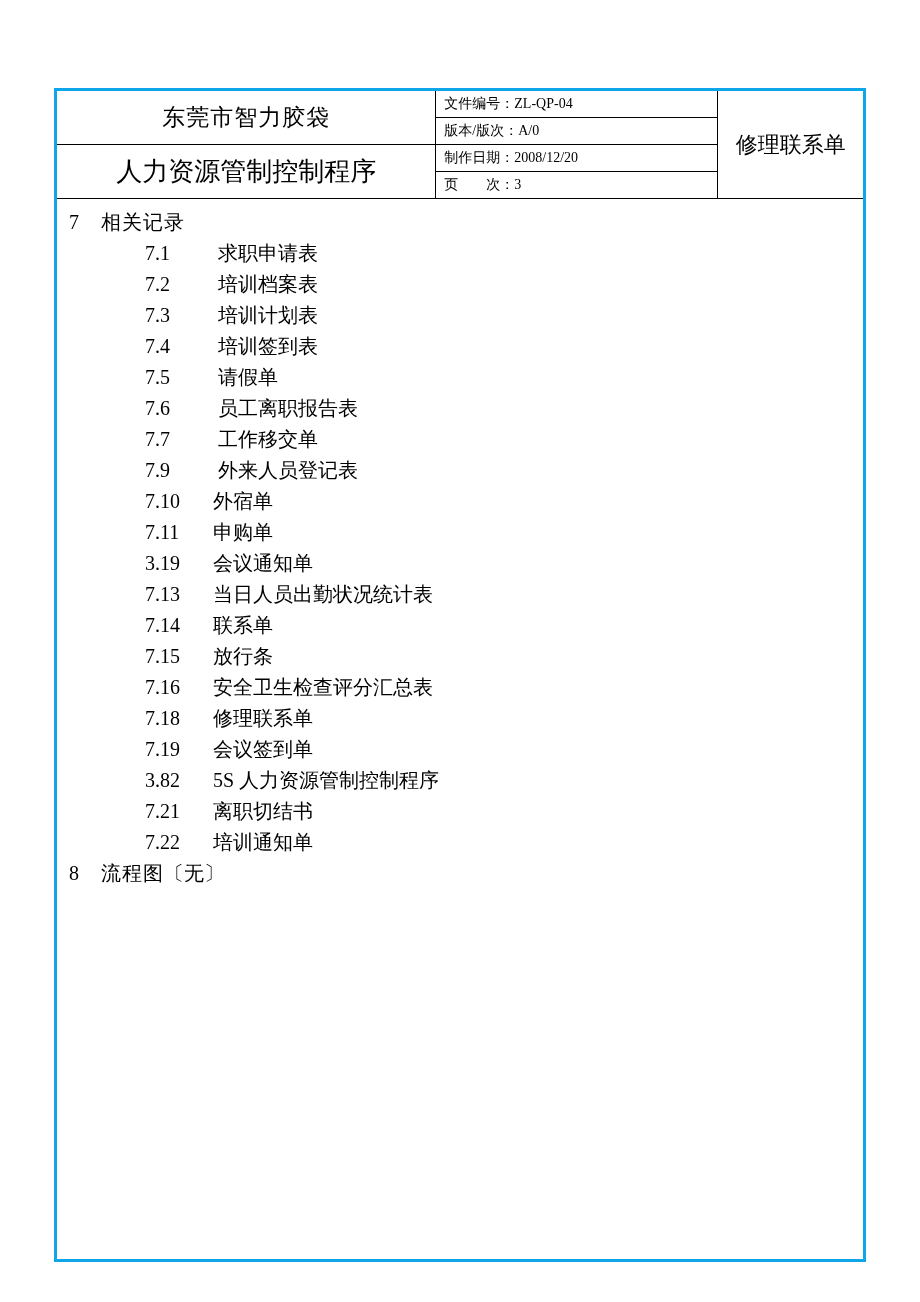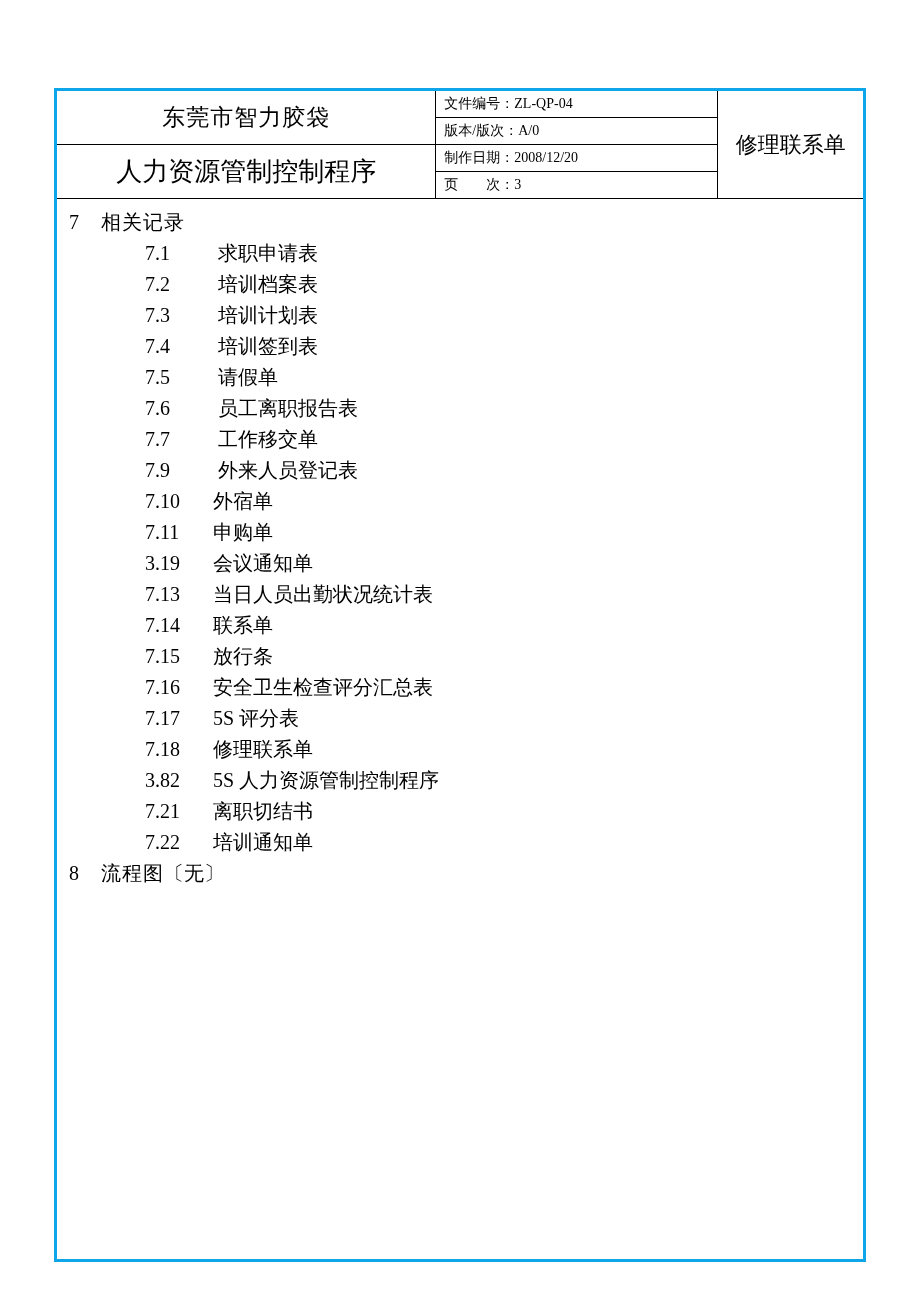--- a/index.html
+++ b/index.html
@@ -100,22 +100,22 @@
         <div class="rec-row"><span class="rec-num">7.6</span> <span>员工离职报告表</span></div>
         <div class="rec-row"><span class="rec-num">7.7</span> <span>工作移交单</span></div>
         <div class="rec-row"><span class="rec-num">7.9</span> <span>外来人员登记表</span></div>
         <div class="rec-row"><span class="rec-num">7.10</span><span>外宿单</span></div>
         <div class="rec-row"><span class="rec-num">7.11</span><span>申购单</span></div>
         <div class="rec-row"><span class="rec-num">3.19</span><span>会议通知单</span></div>
         <div class="rec-row"><span class="rec-num">7.13</span><span>当日人员出勤状况统计表</span></div>
         <div class="rec-row"><span class="rec-num">7.14</span><span>联系单</span></div>
         <div class="rec-row"><span class="rec-num">7.15</span><span>放行条</span></div>
         <div class="rec-row"><span class="rec-num">7.16</span><span>安全卫生检查评分汇总表</span></div>
-        <div class="rec-row"><span class="rec-num">7.17</span><span>5S 评分表</span></div>
         <div class="rec-row"><span class="rec-num">7.18</span><span>修理联系单</span></div>
+        <div class="rec-row"><span class="rec-num">7.19</span><span>会议签到单</span></div>
         <div class="rec-row"><span class="rec-num">3.82</span><span>5S 人力资源管制控制程序</span></div>
         <div class="rec-row"><span class="rec-num">7.21</span><span>离职切结书</span></div>
         <div class="rec-row"><span class="rec-num">7.22</span><span>培训通知单</span></div>
       </div>
 
       <div class="sec-head">
         <span class="sec-num">8</span><span class="sec-title">流程图</span><span class="flow-note">〔无〕</span>
       </div>
 
     </div>

